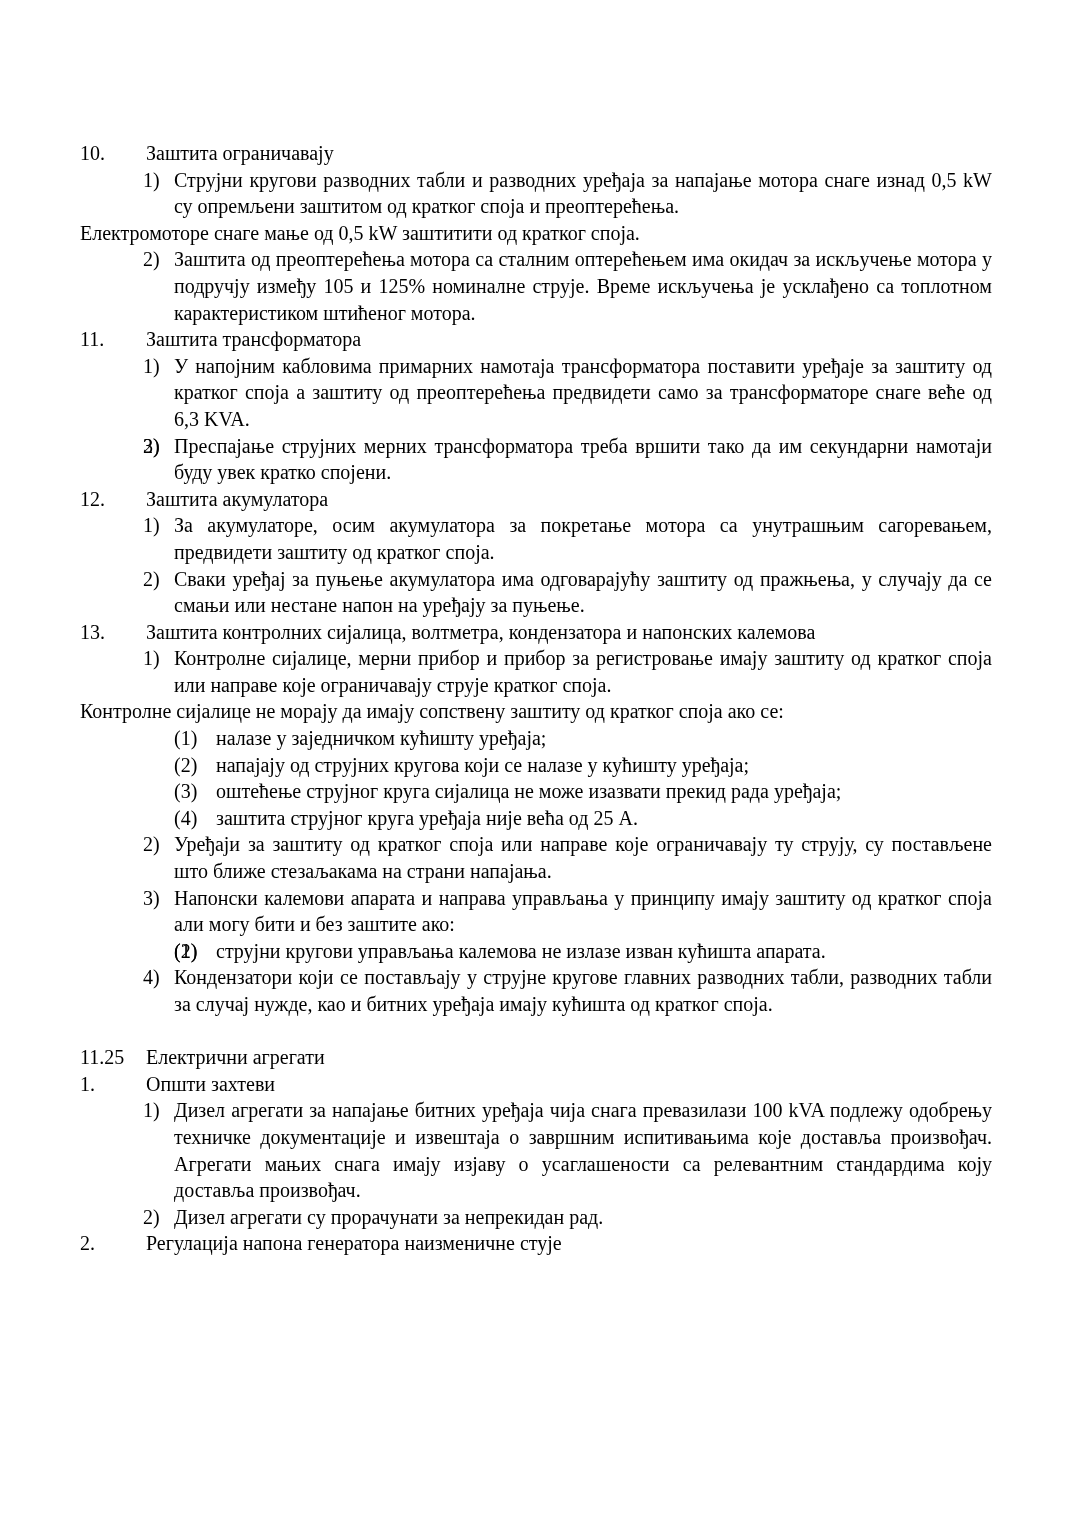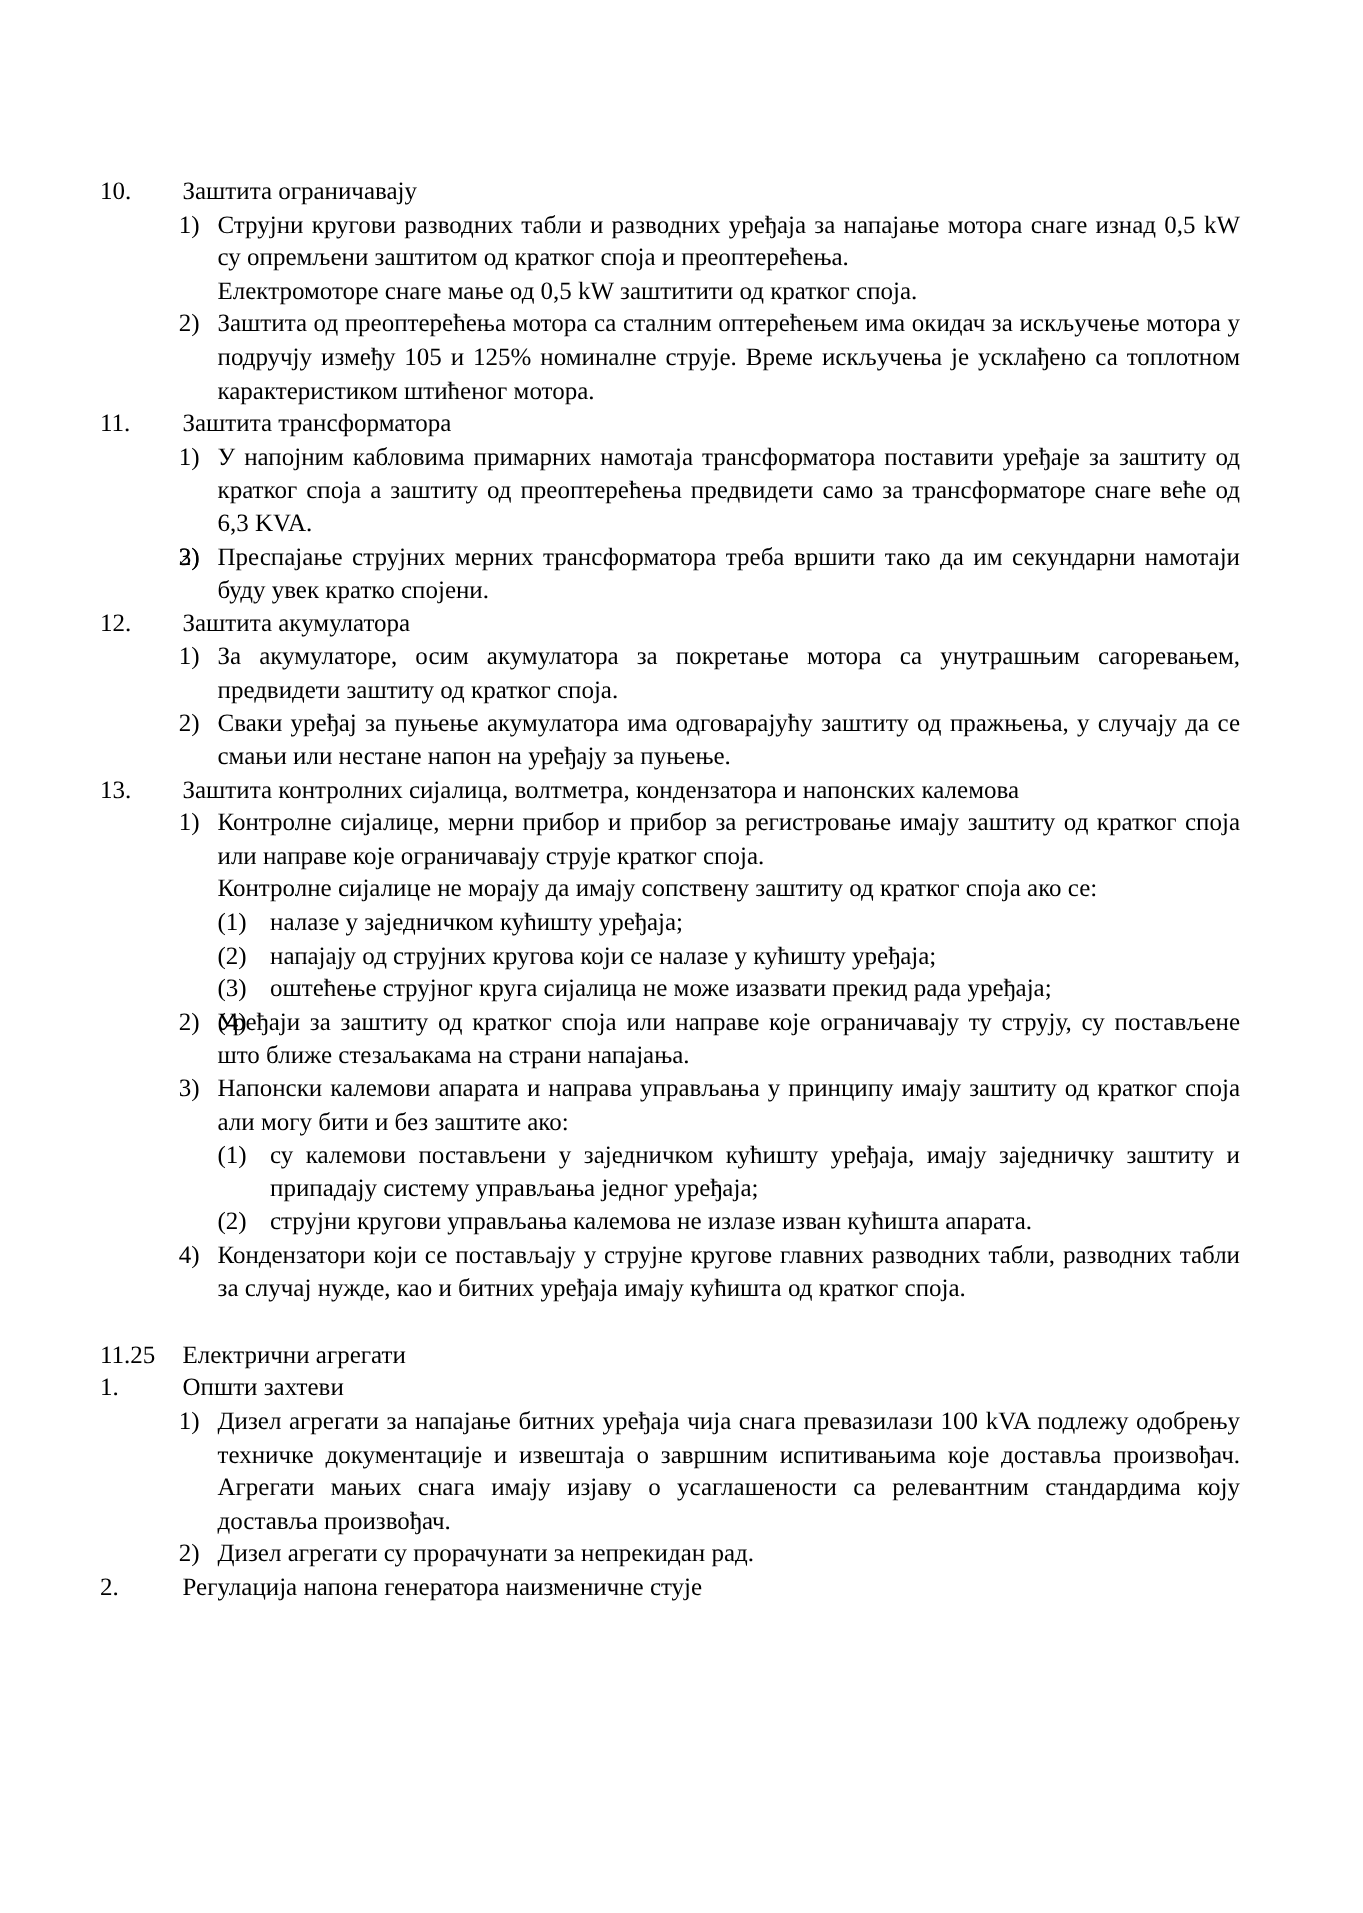--- a/index.html
+++ b/index.html
@@ -16,21 +16,21 @@
     height: 26.6px; line-height: 26.6px; position: relative; white-space: nowrap;
   }
   .num { position: absolute; left: 0; }
   .head-text { position: absolute; left: 66px; }
   .item { position: relative; }
   .item .lbl { position: absolute; left: 63px; top: 0; line-height: 26.6px; }
   .item .txt {
     margin-left: 94px; text-align: justify; line-height: 26.6px;
     text-align-last: left;
   }
-  .plain { margin-left: 94px; line-height: 26.6px; }
+  .plain { line-height: 26.6px; }
   .sub { position: relative; }
   .sub .lbl { position: absolute; left: 94px; top: 0; line-height: 26.6px; }
   .sub .txt { margin-left: 136px; text-align: justify; line-height: 26.6px; text-align-last: left; }
   .gap { height: 26.6px; }
 </style>
 </head>
 <body>
 
 <div class="page">
 
@@ -93,32 +93,32 @@
   <div class="sub">
     <span class="lbl">(2)</span>
     <div class="txt">напајају од струјних кругова који се налазе у кућишту уређаја;</div>
   </div>
   <div class="sub">
     <span class="lbl">(3)</span>
     <div class="txt">оштећење струјног круга сијалица не може изазвати прекид рада уређаја;</div>
   </div>
   <div class="sub">
     <span class="lbl">(4)</span>
+    <div class="txt">заштита струјног круга уређаја није већа од 25 A.</div>
   </div>
   <div class="item">
     <span class="lbl">2)</span>
     <div class="txt">Уређаји за заштиту од кратког споја или направе које ограничавају ту струју, су постављене што ближе стезаљакама на страни напајања.</div>
   </div>
   <div class="item">
     <span class="lbl">3)</span>
     <div class="txt">Напонски калемови апарата и направа управљања у принципу имају заштиту од кратког споја али могу бити и без заштите ако:</div>
   </div>
   <div class="sub">
     <span class="lbl">(1)</span>
-    <div class="txt">су калемови постављени у заједничком кућишту уређаја, имају заједничку заштиту и припадају систему управљања једног уређаја;</div>
   </div>
   <div class="sub">
     <span class="lbl">(2)</span>
     <div class="txt">струјни кругови управљања калемова не излазе изван кућишта апарата.</div>
   </div>
   <div class="item">
     <span class="lbl">4)</span>
     <div class="txt">Кондензатори који се постављају у струјне кругове главних разводних табли, разводних табли за случај нужде, као и битних уређаја имају кућишта од кратког споја.</div>
   </div>
 

